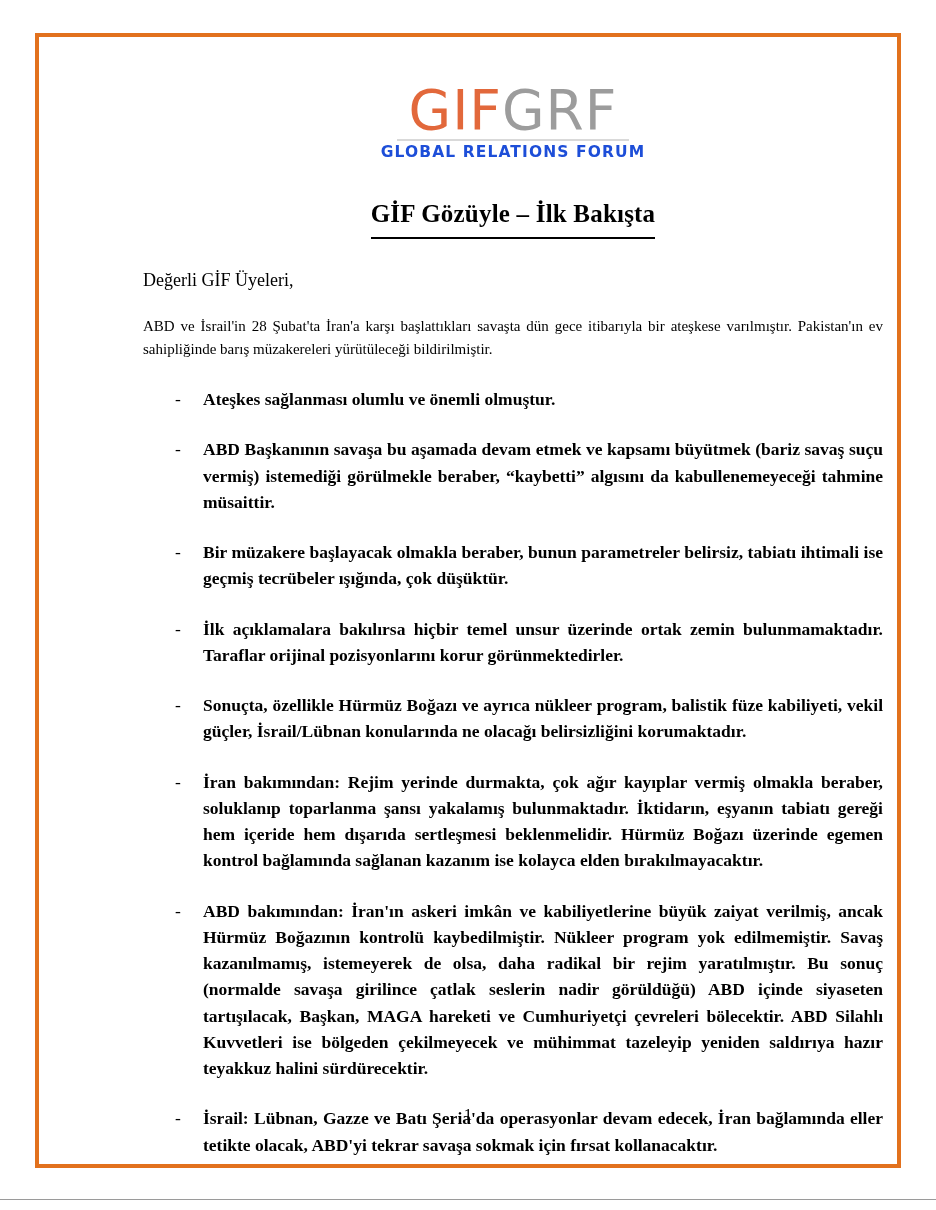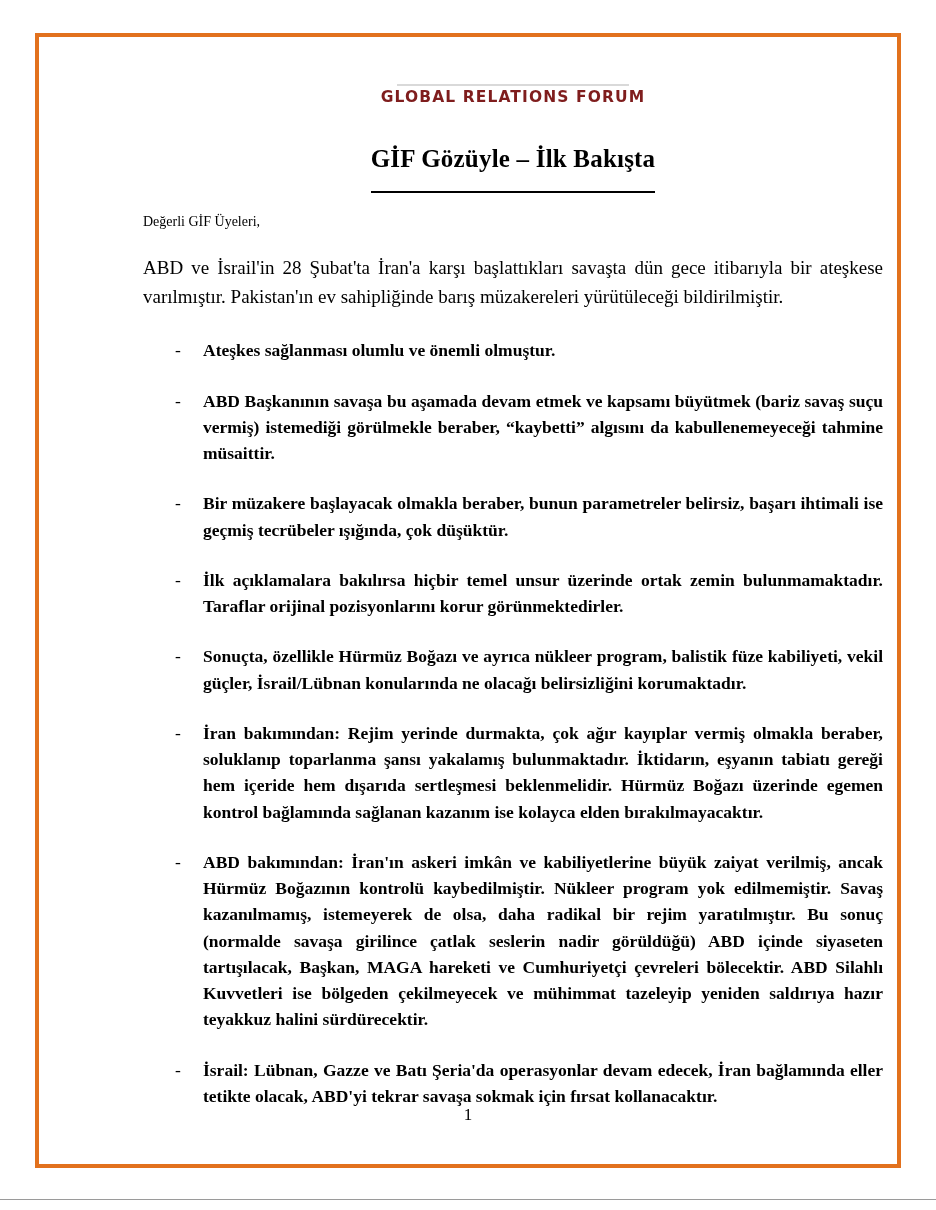--- a/index.html
+++ b/index.html
@@ -86,48 +86,48 @@
   .logo-rule {
     width: 232px;
     height: 2px;
     background: #d9d9d9;
     margin: 1px auto 3px auto;
   }
   .logo-tagline {
     font-family: "DejaVu Sans", "Liberation Sans", sans-serif;
     font-size: 15.5px;
     letter-spacing: 1.1px;
-    color: #7f1d1d;
+    color: #1d4ed8;
     font-weight: 700;
     line-height: 1.1;
   }
 
   
   .doc-title {
     text-align: center;
     font-size: 25px;
     font-weight: bold;
     margin: 38px 0 0 0;
     line-height: 1.2;
     letter-spacing: 0.2px;
   }
   .doc-title span {
     border-bottom: 2px solid #000;
-    padding-bottom: 19px;
+    padding-bottom: 10px;
     text-align: right;
   }
 
   
   .salutation {
-    font-size: 14px;
+    font-size: 18px;
     margin-top: 38px;
     line-height: 1.45;
   }
   .para {
-    font-size: 19px;
+    font-size: 15px;
     text-align: justify;
     line-height: 1.5;
     margin-top: 22px;
   }
 
   
   .bullet-list {
     margin: 26px 0 0 0;
     padding: 0;
     list-style: none;
@@ -166,20 +166,21 @@
 </head>
 <body>
 
 <div class="page-sheet">
 
   <div class="page-frame">
 
     <div class="content">
 
       <div class="logo-block">
+        <div class="logo-wordmark"><span class="logo-gif">GIF</span><span class="logo-grf">GRF</span></div>
         <div class="logo-rule"></div>
         <div class="logo-tagline">GLOBAL RELATIONS FORUM</div>
       </div>
 
       <h1 class="doc-title"><span>GİF Gözüyle – İlk Bakışta</span></h1>
 
       <p class="salutation">Değerli GİF Üyeleri,</p>
 
       <p class="para">ABD ve İsrail'in 28 Şubat'ta İran'a karşı başlattıkları savaşta dün gece itibarıyla bir ateşkese varılmıştır. Pakistan'ın ev sahipliğinde barış müzakereleri yürütüleceği bildirilmiştir.</p>
 
@@ -187,21 +188,21 @@
         <li class="bullet-item">
           <span class="bullet-marker">-</span>
           <span class="bullet-text">Ateşkes sağlanması olumlu ve önemli olmuştur.</span>
         </li>
         <li class="bullet-item">
           <span class="bullet-marker">-</span>
           <span class="bullet-text">ABD Başkanının savaşa bu aşamada devam etmek ve kapsamı büyütmek (bariz savaş suçu vermiş) istemediği görülmekle beraber, “kaybetti” algısını da kabullenemeyeceği tahmine müsaittir.</span>
         </li>
         <li class="bullet-item">
           <span class="bullet-marker">-</span>
-          <span class="bullet-text">Bir müzakere başlayacak olmakla beraber, bunun parametreler belirsiz, başarı ihtimali ise geçmiş tecrübeler ışığında, çok düşüktür.</span>
+          <span class="bullet-text">Bir müzakere başlayacak olmakla beraber, bunun parametreler belirsiz, tabiatı ihtimali ise geçmiş tecrübeler ışığında, çok düşüktür.</span>
         </li>
         <li class="bullet-item">
           <span class="bullet-marker">-</span>
           <span class="bullet-text">İlk açıklamalara bakılırsa hiçbir temel unsur üzerinde ortak zemin bulunmamaktadır. Taraflar orijinal pozisyonlarını korur görünmektedirler.</span>
         </li>
         <li class="bullet-item">
           <span class="bullet-marker">-</span>
           <span class="bullet-text">Sonuçta, özellikle Hürmüz Boğazı ve ayrıca nükleer program, balistik füze kabiliyeti, vekil güçler, İsrail/Lübnan konularında ne olacağı belirsizliğini korumaktadır.</span>
         </li>
         <li class="bullet-item">

